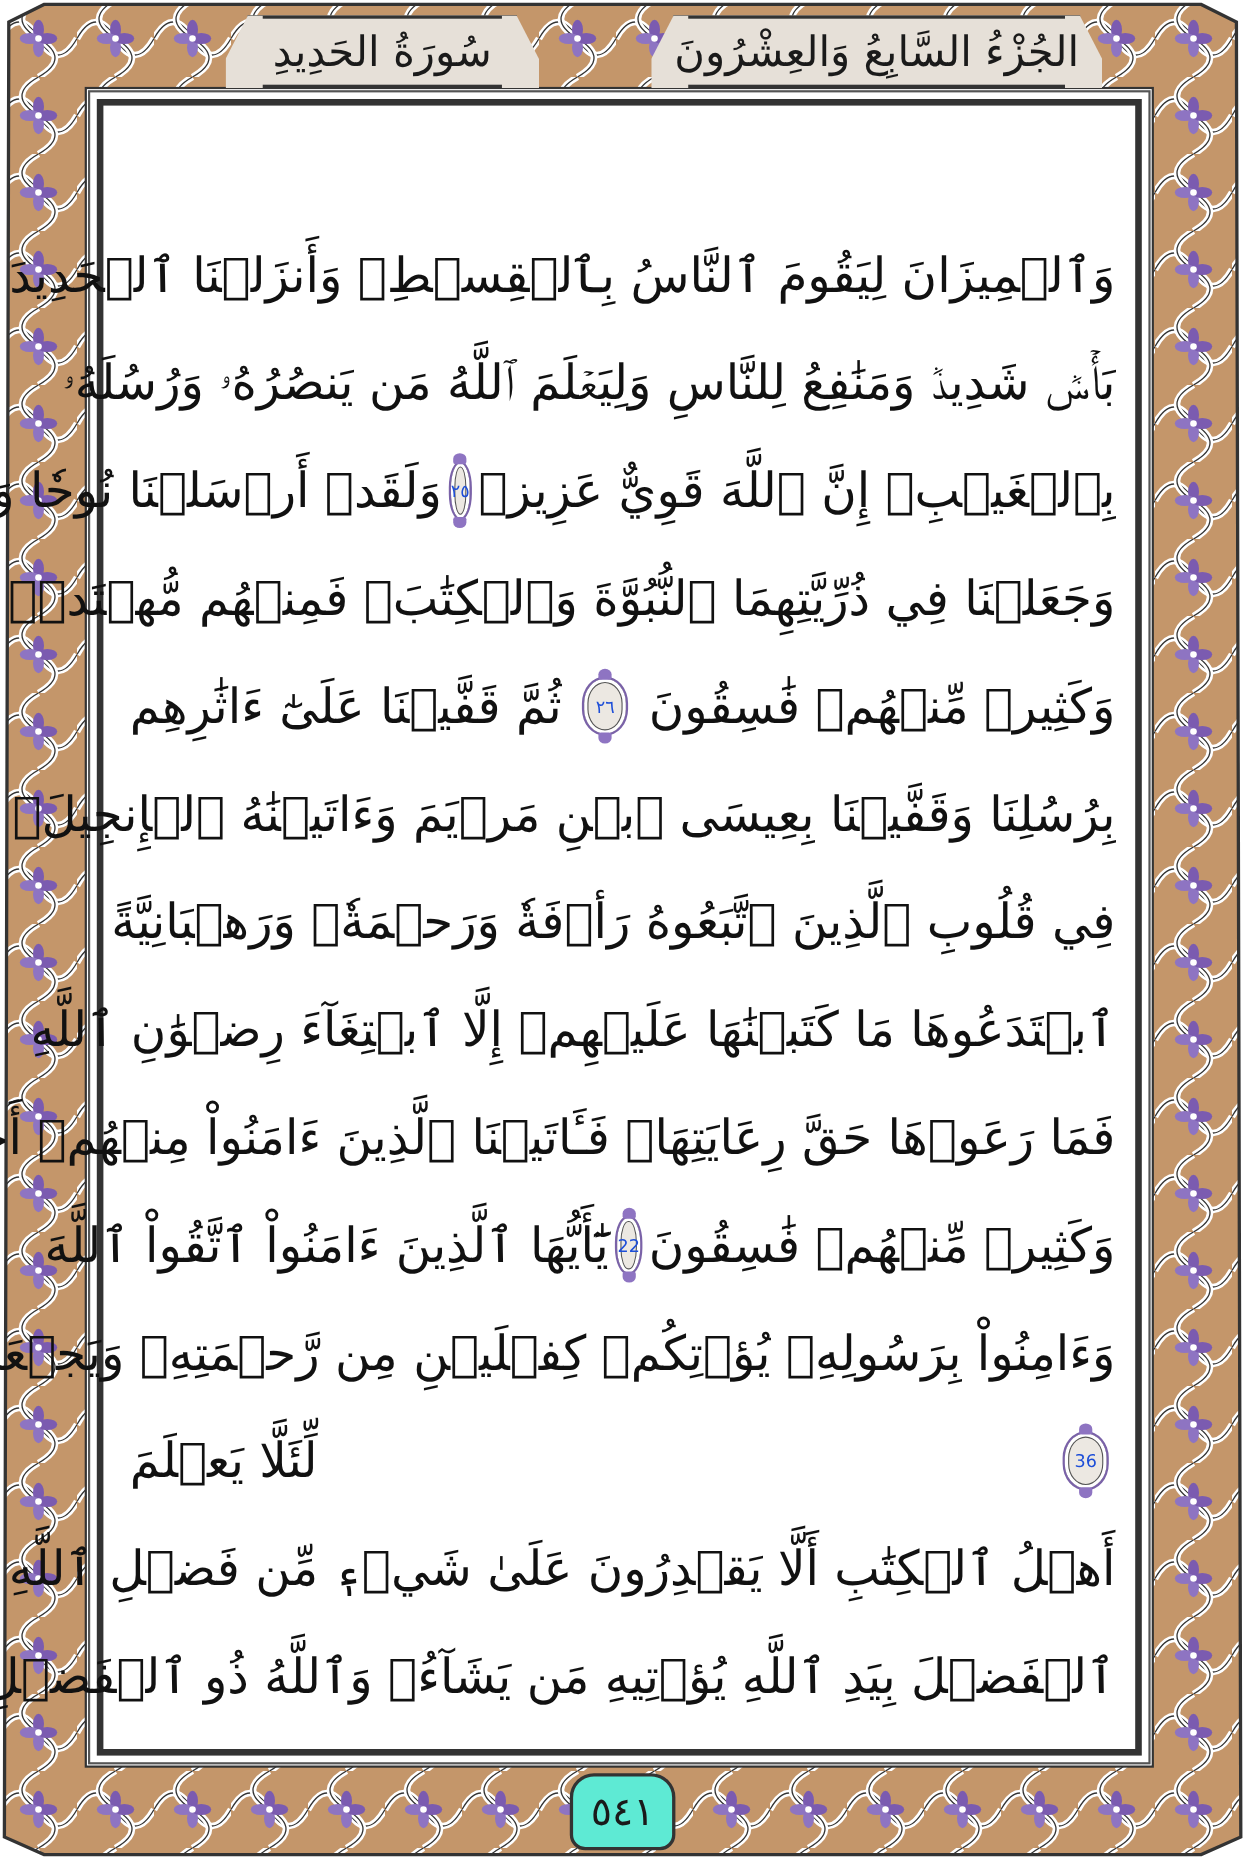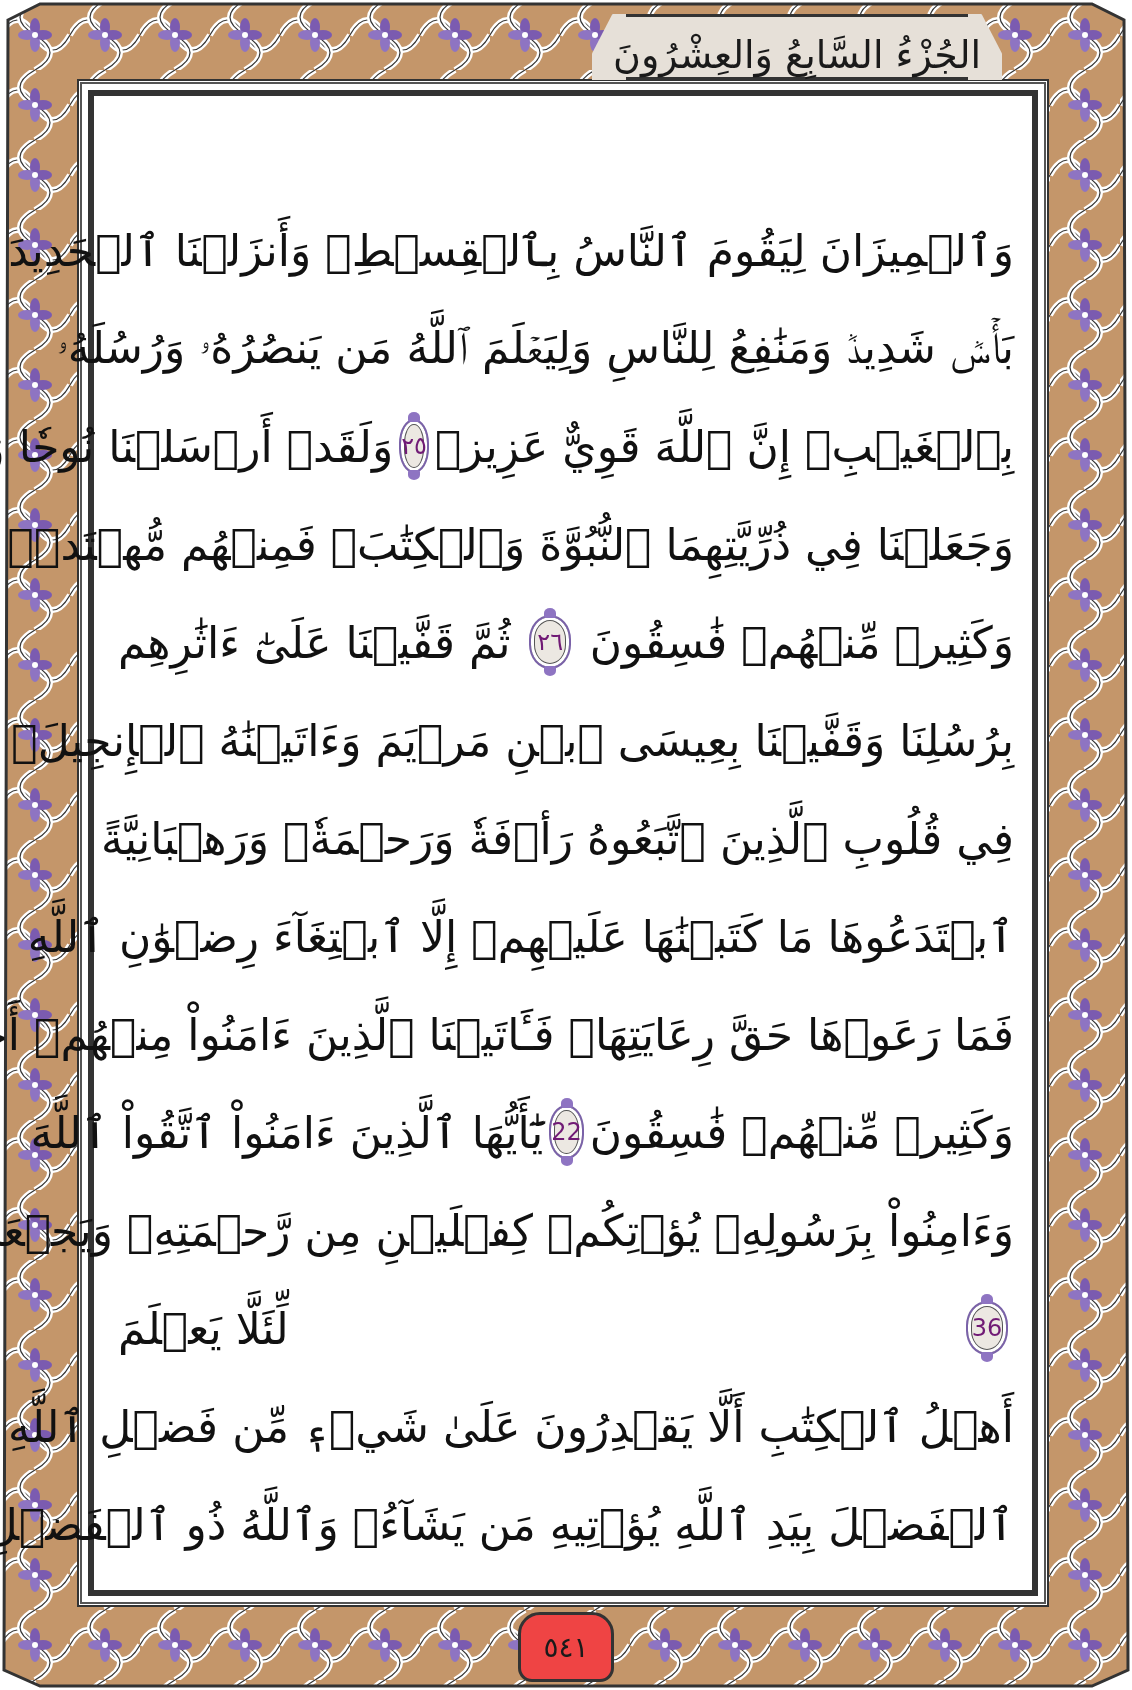--- a/index.html
+++ b/index.html
@@ -7,33 +7,33 @@
   .page { position:absolute; left:0; top:0; width:1132px; height:1690px; }
   
   .border-orn { position:absolute; left:0; top:0; width:1132px; height:1690px; }
   .border-orn svg { width:100%; height:100%; display:block; }
   
   .cartouche { position:absolute; background:#E6E0D8; border-top:3px solid #333; border-bottom:3px solid #333; display:flex; align-items:center; justify-content:center; color:#1a1a1a; direction:rtl; }
   .cartouche::before, .cartouche::after { content:""; position:absolute; top:-3px; bottom:-3px; width:34px; background:#E6E0D8; }
   .cartouche::before { left:-20px; clip-path:polygon(60% 0, 100% 0, 100% 100%, 0 100%, 0 60%); border-left:0; }
   .cartouche::after { right:-20px; clip-path:polygon(0 0, 40% 0, 100% 60%, 100% 100%, 0 100%); }
   .surah-name { left:225px; top:14px; width:245px; height:60px; font-size:38px; }
-  .juz-name { left:612px; top:14px; width:370px; height:60px; font-size:38px;align-items:flex-end; }
+  .juz-name { left:612px; top:14px; width:370px; height:60px; font-size:38px; }
   .cartouche span { position:relative; z-index:2; font-family:"DejaVu Sans", sans-serif; }
   
   .frame-outer { position:absolute; left:80px; top:82px; width:966px; height:1522px; background:#ffffff; border:2px solid #555; box-sizing:border-box; }
   .frame-inner { position:absolute; left:88px; top:90px; width:950px; height:1506px; border:6px solid #333; box-sizing:border-box; background:#ffffff; }
   .text-area { position:absolute; left:118px; top:104px; width:896px; height:1480px; direction:rtl; }
   .line { position:absolute; right:0; width:896px; height:96px; display:flex; align-items:center; justify-content:space-between; direction:rtl; font-family:"DejaVu Sans", sans-serif; font-size:44px; color:#111; white-space:nowrap; text-align:justify; text-align-last:justify; }
   .line .seg { display:inline-block; }
-  .ayah { display:inline-flex; align-items:center; justify-content:center; width:38px; height:50px; border-radius:50% / 45%; background:#ECE8E2; border:2px solid #7A62A8; box-shadow: inset 0 0 0 3px #fff, inset 0 0 0 4px #555; font-size:24px; color:#701a75; position:relative; margin:0 6px; vertical-align:middle; }
+  .ayah { display:inline-flex; align-items:center; justify-content:center; width:38px; height:50px; border-radius:50% / 45%; background:#ECE8E2; border:2px solid #7A62A8; box-shadow: inset 0 0 0 3px #fff, inset 0 0 0 4px #555; font-size:16px; color:#1d4ed8; position:relative; margin:0 6px; vertical-align:middle; }
   .ayah::before { content:""; position:absolute; top:-9px; left:50%; transform:translateX(-50%); width:12px; height:10px; background:#8E74C2; border-radius:50% 50% 20% 20%; }
   .ayah::after { content:""; position:absolute; bottom:-9px; left:50%; transform:translateX(-50%); width:12px; height:10px; background:#8E74C2; border-radius:20% 20% 50% 50%; }
   
-  .page-num { position:absolute; left:518px; top:1612px; width:96px; height:70px; background:#ef4444; border:3px solid #333; border-radius:22px 22px 14px 14px; display:flex; align-items:center; justify-content:center; font-size:28px; color:#1a1a1a; box-sizing:border-box; }
+  .page-num { position:absolute; left:518px; top:1612px; width:96px; height:70px; background:#5eead4; border:3px solid #333; border-radius:22px 22px 14px 14px; display:flex; align-items:center; justify-content:center; font-size:36px; color:#1a1a1a; box-sizing:border-box; }
 </style>
 </head>
 <body>
 
 <div class="page">
 
   <div class="border-orn">
     <svg viewBox="0 0 1132 1690" xmlns="http://www.w3.org/2000/svg">
       <defs>
         <pattern id="orn" x="0" y="0" width="70" height="70" patternUnits="userSpaceOnUse">
@@ -51,20 +51,23 @@
           </g>
         </pattern>
       </defs>
 
       <path d="M8 20 L40 4 L1092 4 L1124 20 L1128 1670 L1092 1686 L40 1686 L4 1670 Z" fill="url(#orn)" stroke="#333" stroke-width="3"></path>
 
       <rect x="78" y="80" width="970" height="1526" fill="#ffffff" stroke="#333" stroke-width="2"></rect>
     </svg>
   </div>
 
+  <div class="cartouche surah-name">
+    <span>سُورَةُ الحَدِيدِ</span>
+  </div>
   <div class="cartouche juz-name">
     <span>الجُزْءُ السَّابِعُ وَالعِشْرُونَ</span>
   </div>
 
   <div class="frame-outer"></div>
   <div class="frame-inner"></div>
 
   <div class="text-area">
     <div class="line" style="top:98px">
       <span class="seg">وَٱلۡمِيزَانَ لِيَقُومَ ٱلنَّاسُ بِٱلۡقِسۡطِۖ وَأَنزَلۡنَا ٱلۡحَدِيدَ فِيهِ</span>

